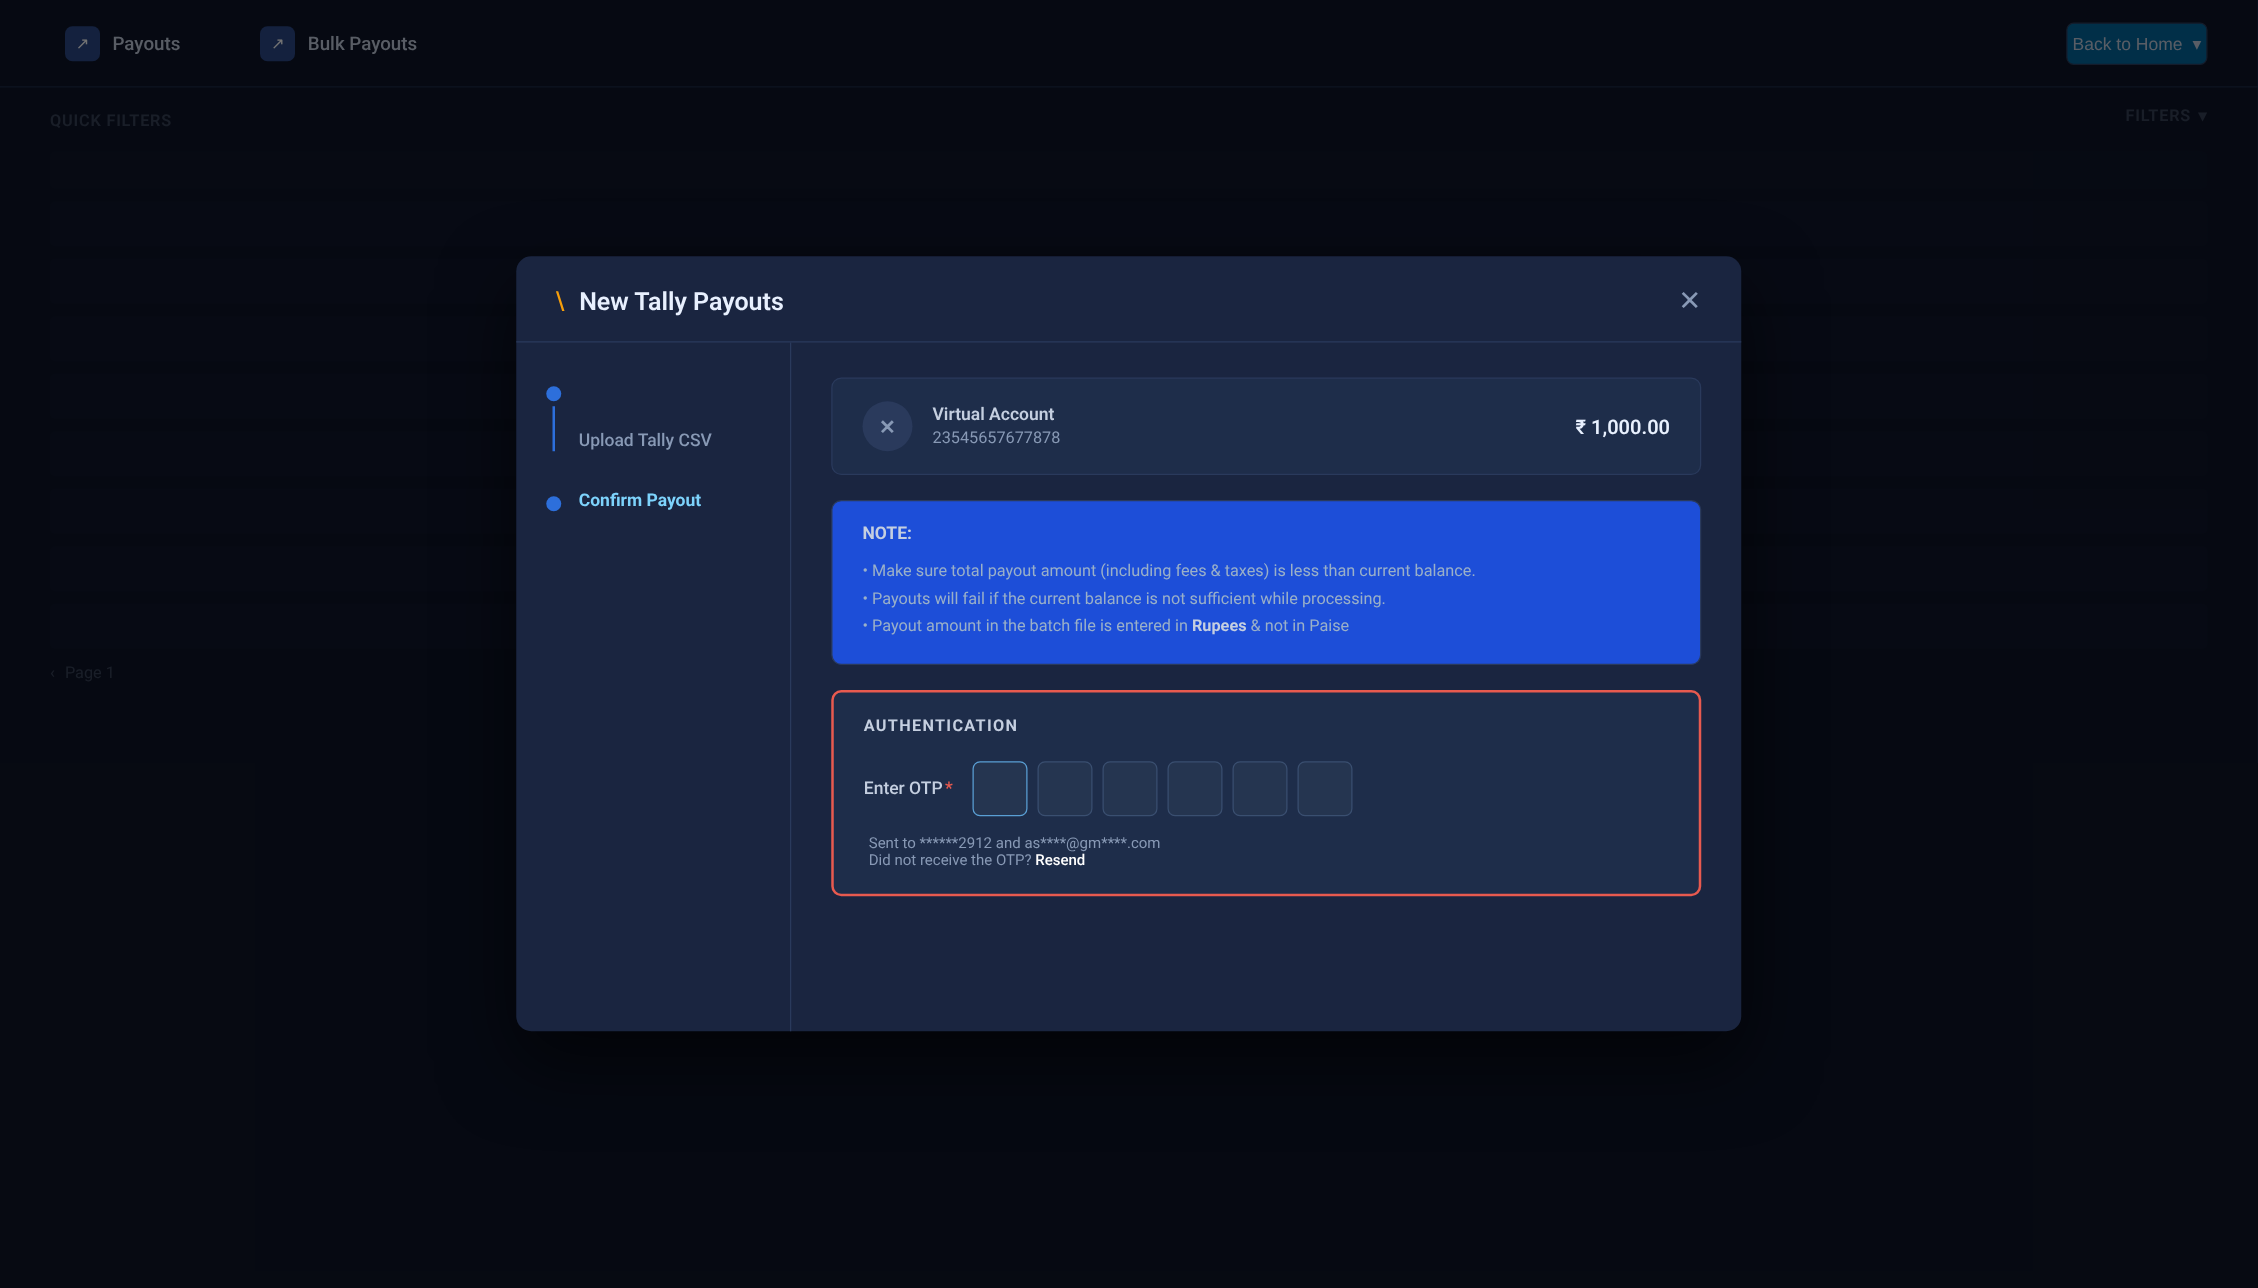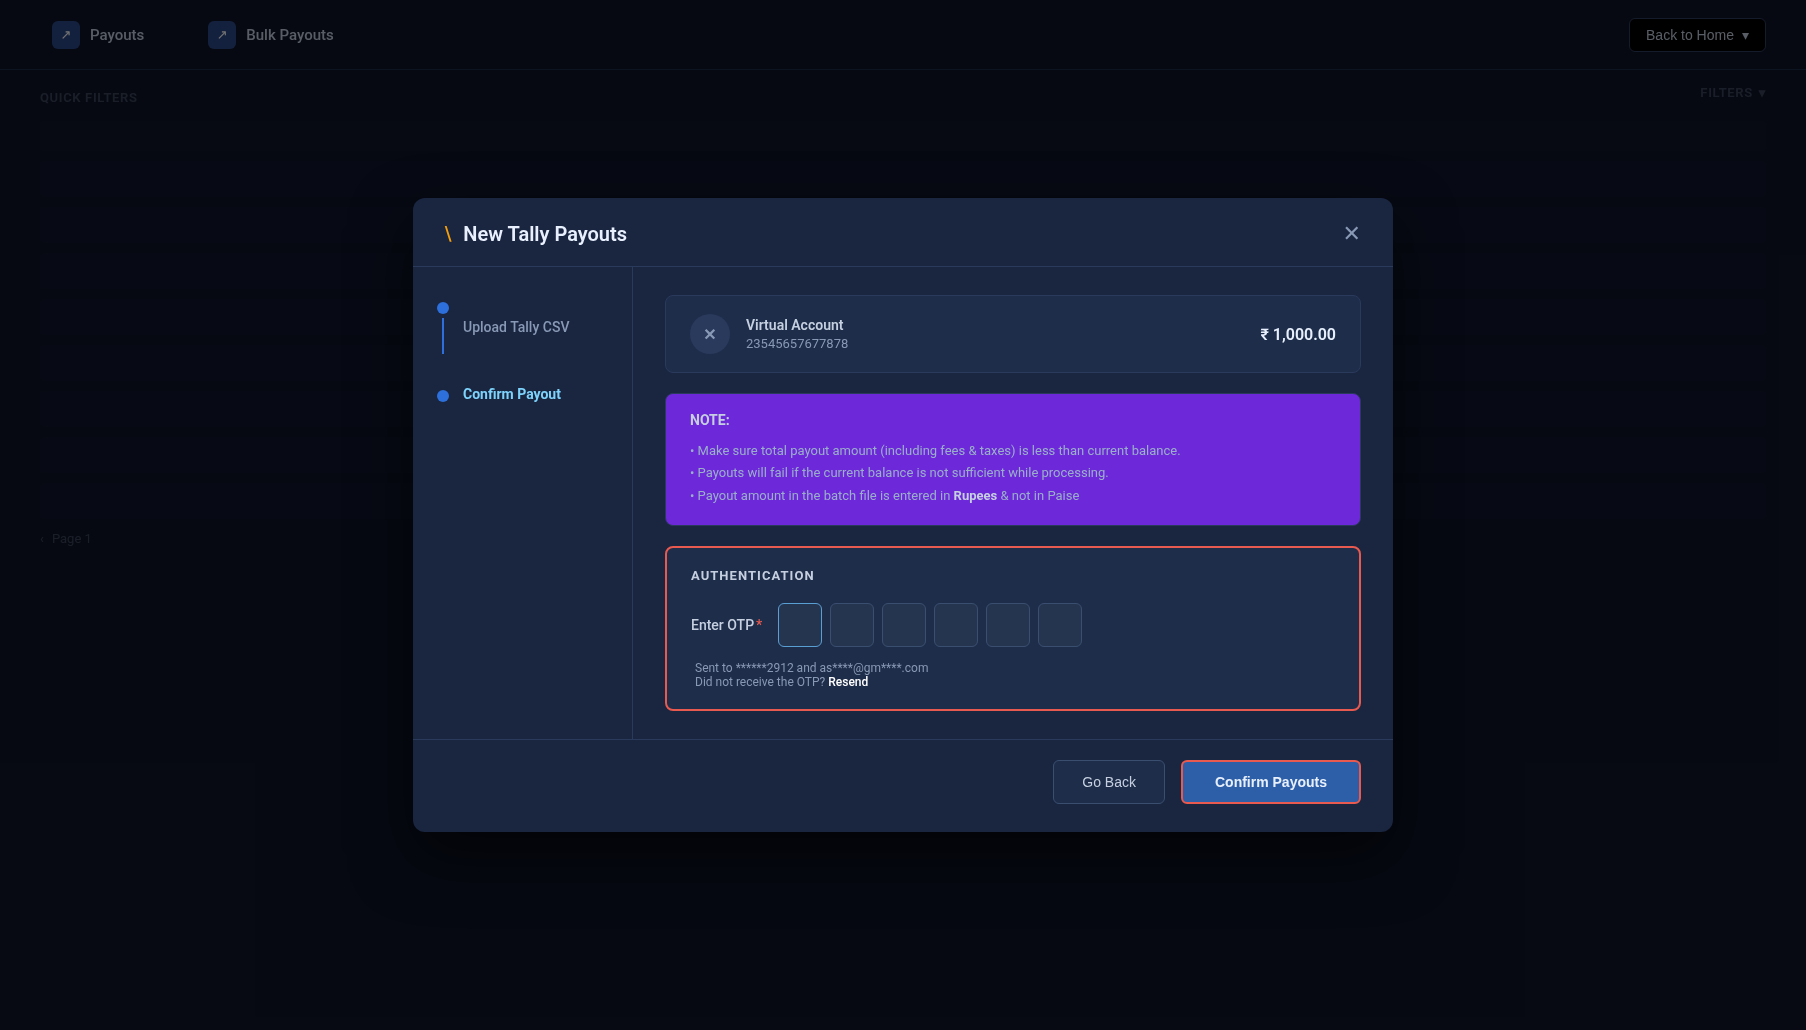--- a/index.html
+++ b/index.html
@@ -56,25 +56,25 @@
       justify-content: center;
       color: #fff;
       font-size: 13px;
     }
     .nav-tab span { color: #c5cfe0; font-size: 15px; font-weight: 500; }
 
     .back-to-home-btn {
       display: flex;
       align-items: center;
       gap: 8px;
-      background: #000000;
+      background: #0369a1;
       border: 1px solid #2d3f60;
       border-radius: 6px;
       color: #c5cfe0;
-      padding: 8px 16px;
+      padding: 8px 4px;
       font-size: 14px;
       cursor: pointer;
     }
 
     
     .bg-content {
       flex: 1;
       padding: 20px 40px;
       opacity: 0.35;
     }
@@ -160,21 +160,21 @@
     .stepper {
       width: 220px;
       padding: 32px 24px;
       border-right: 1px solid #2a3a5c;
       display: flex;
       flex-direction: column;
       gap: 0;
     }
     .step-item {
       display: flex;
-      align-items: center;
+      align-items: flex-end;
       gap: 14px;
       position: relative;
       padding-bottom: 32px;
     }
     .step-item:last-child { padding-bottom: 0; }
     .step-dot-wrap {
       display: flex;
       flex-direction: column;
       align-items: center;
     }
@@ -254,21 +254,21 @@
       font-size: 13px;
     }
     .account-amount {
       color: #e8f0fe;
       font-size: 16px;
       font-weight: 600;
     }
 
     
     .note-box {
-      background: #6d28d9;
+      background: #1d4ed8;
       border-radius: 8px;
       padding: 18px 24px;
       border: 1px solid #2a3a5c;
     }
     .note-title {
       color: #c5cfe0;
       font-size: 14px;
       font-weight: 700;
       margin-bottom: 12px;
     }
@@ -518,19 +518,15 @@
           <div class="otp-sent">Sent to ******2912 and as****@gm****.com</div>
           <div class="otp-resend-row">
             <span>Did not receive the OTP?</span>
             <a class="resend-link">Resend</a>
           </div>
         </div>
 
       </div>
     </div>
 
-    <div class="modal-footer">
-      <button class="btn-go-back">Go Back</button>
-      <button class="btn-confirm">Confirm Payouts</button>
-    </div>
 
   </div>
 </div>
 
 </body></html>

